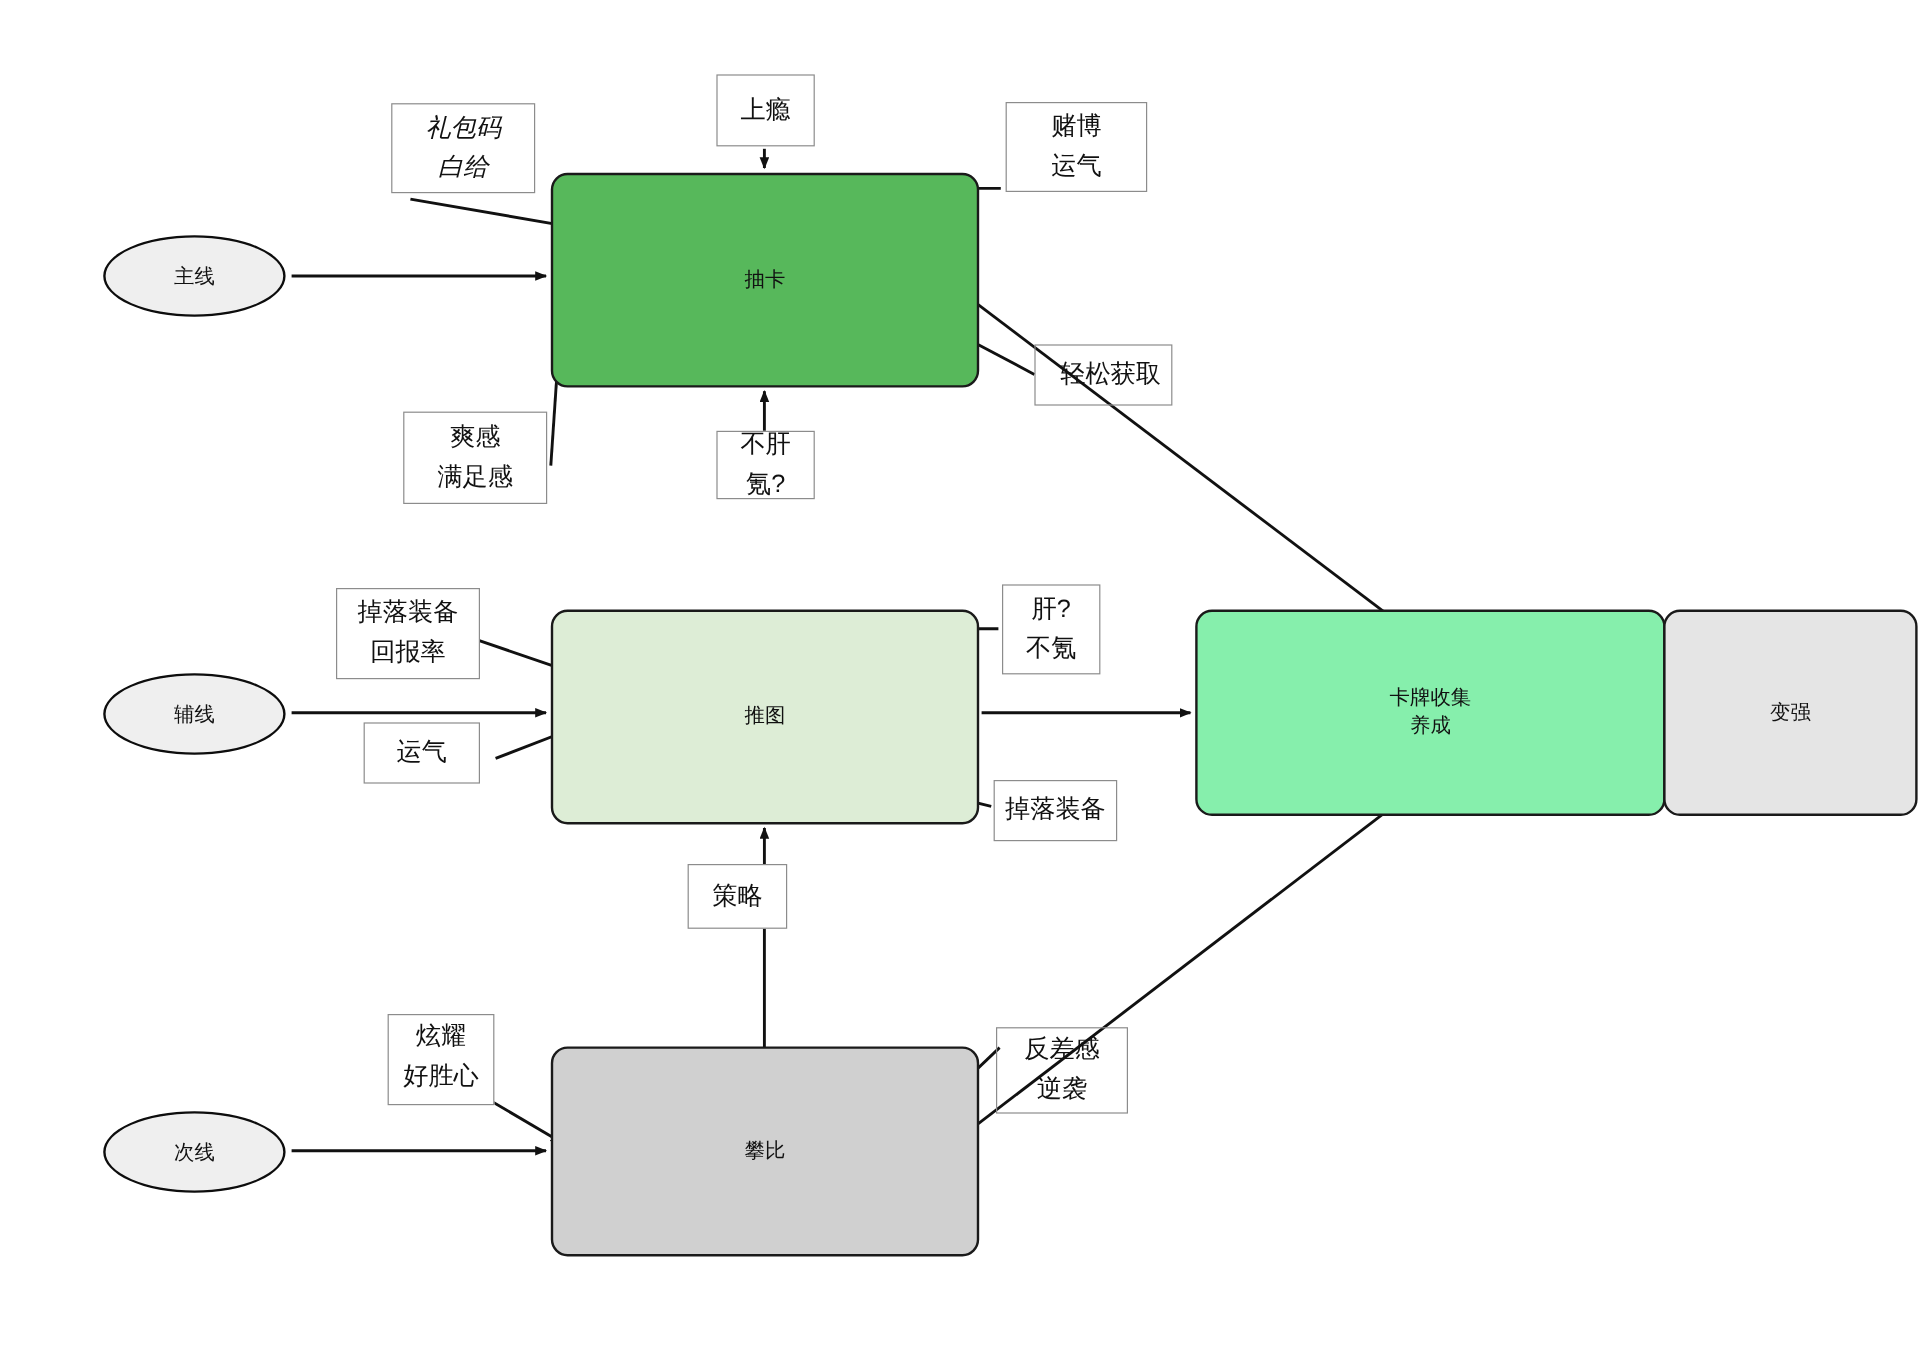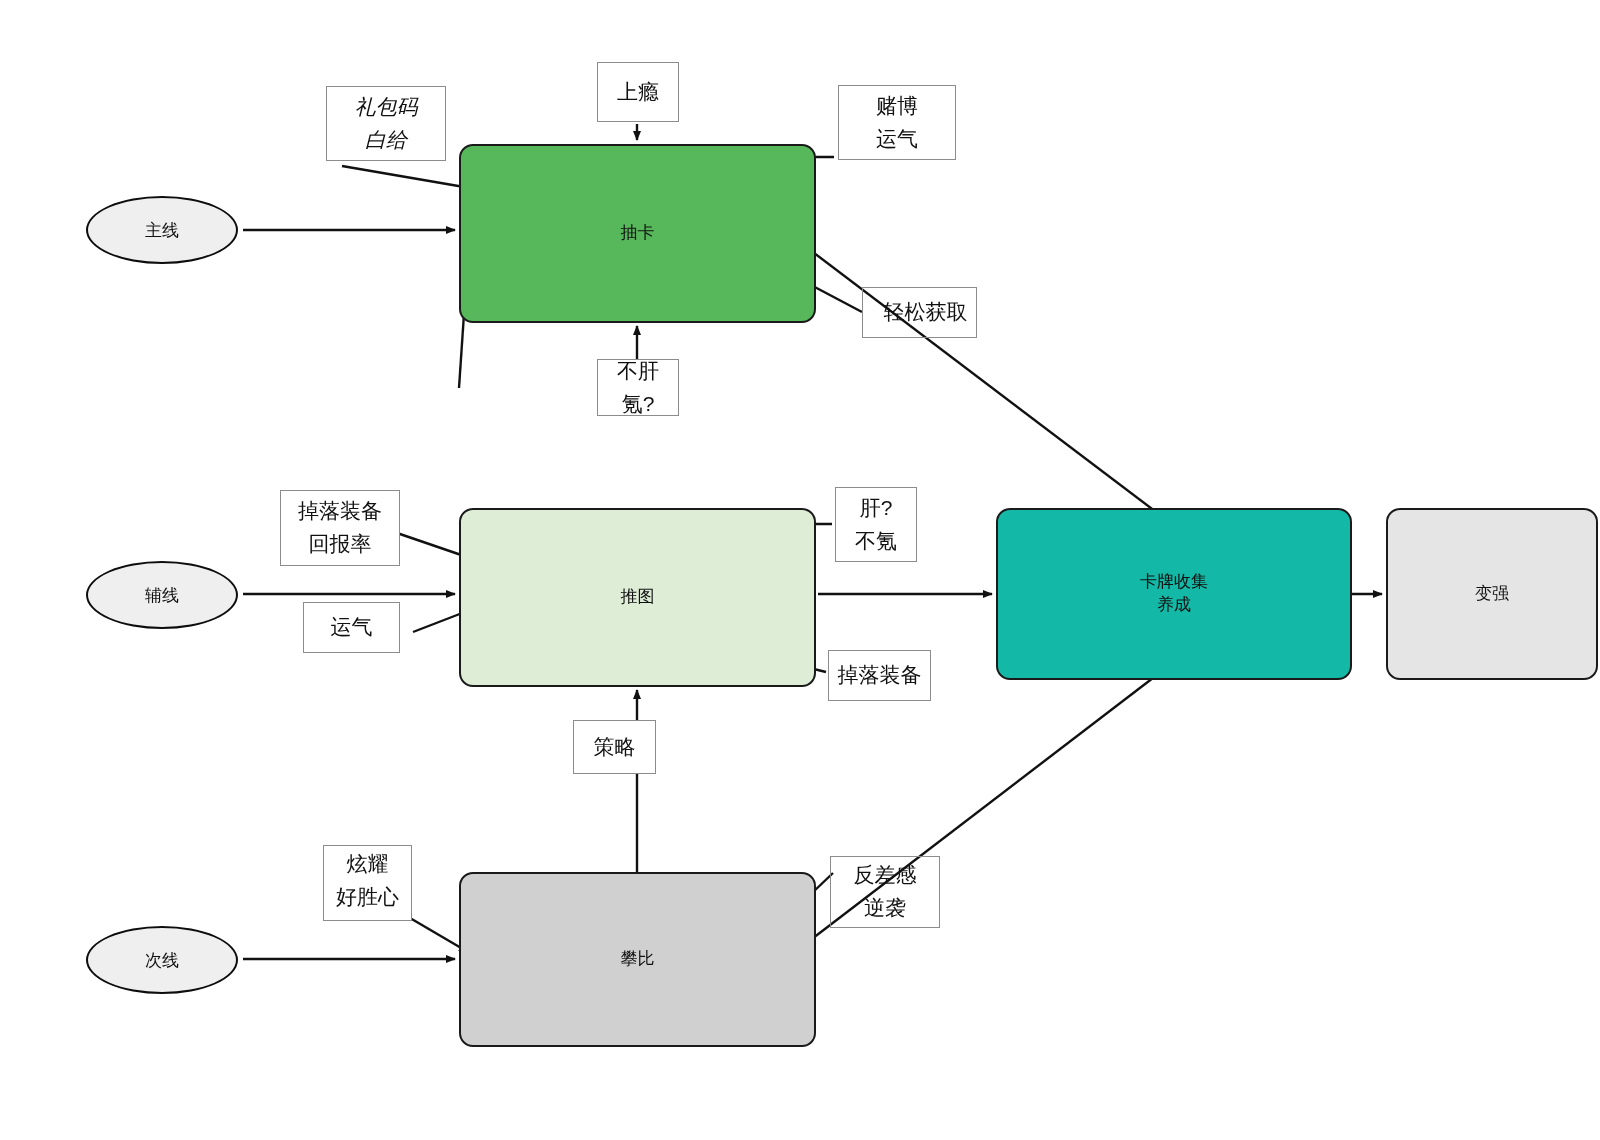--- a/index.html
+++ b/index.html
@@ -145,21 +145,21 @@
   </div>
 
   <div class="node" style="left:459px; top:508px; width:357px; height:179px; background:#ddedd6;">
     <span>推图</span>
   </div>
 
   <div class="node" style="left:459px; top:872px; width:357px; height:175px; background:#d0d0d0;">
     <span>攀比</span>
   </div>
 
-  <div class="node" style="left:996px; top:508px; width:356px; height:172px; background:#14b8a6;">
+  <div class="node" style="left:996px; top:508px; width:392px; height:172px; background:#86efac;">
     <span>卡牌收集
 养成</span>
   </div>
 
   <div class="node" style="left:1386px; top:508px; width:212px; height:172px; background:#e5e5e5;">
     <span>变强</span>
   </div>
 
   <div class="label-box" style="left:326px; top:86px; width:120px; height:75px;font-style:italic;">
     <span>礼包码
@@ -168,20 +168,24 @@
 
   <div class="label-box" style="left:597px; top:62px; width:82px; height:60px;">
     <span>上瘾</span>
   </div>
 
   <div class="label-box" style="left:838px; top:85px; width:118px; height:75px;">
     <span>赌博
 运气</span>
   </div>
 
+  <div class="label-box" style="left:336px; top:343px; width:120px; height:77px;">
+    <span>爽感
+满足感</span>
+  </div>
 
   <div class="label-box" style="left:597px; top:359px; width:82px; height:57px;">
     <span>不肝
 氪?</span>
   </div>
 
   <div class="label-box transparent" style="left:862px; top:287px; width:115px; height:51px;padding-left:12px;">
     <span>轻松获取</span>
   </div>
 

